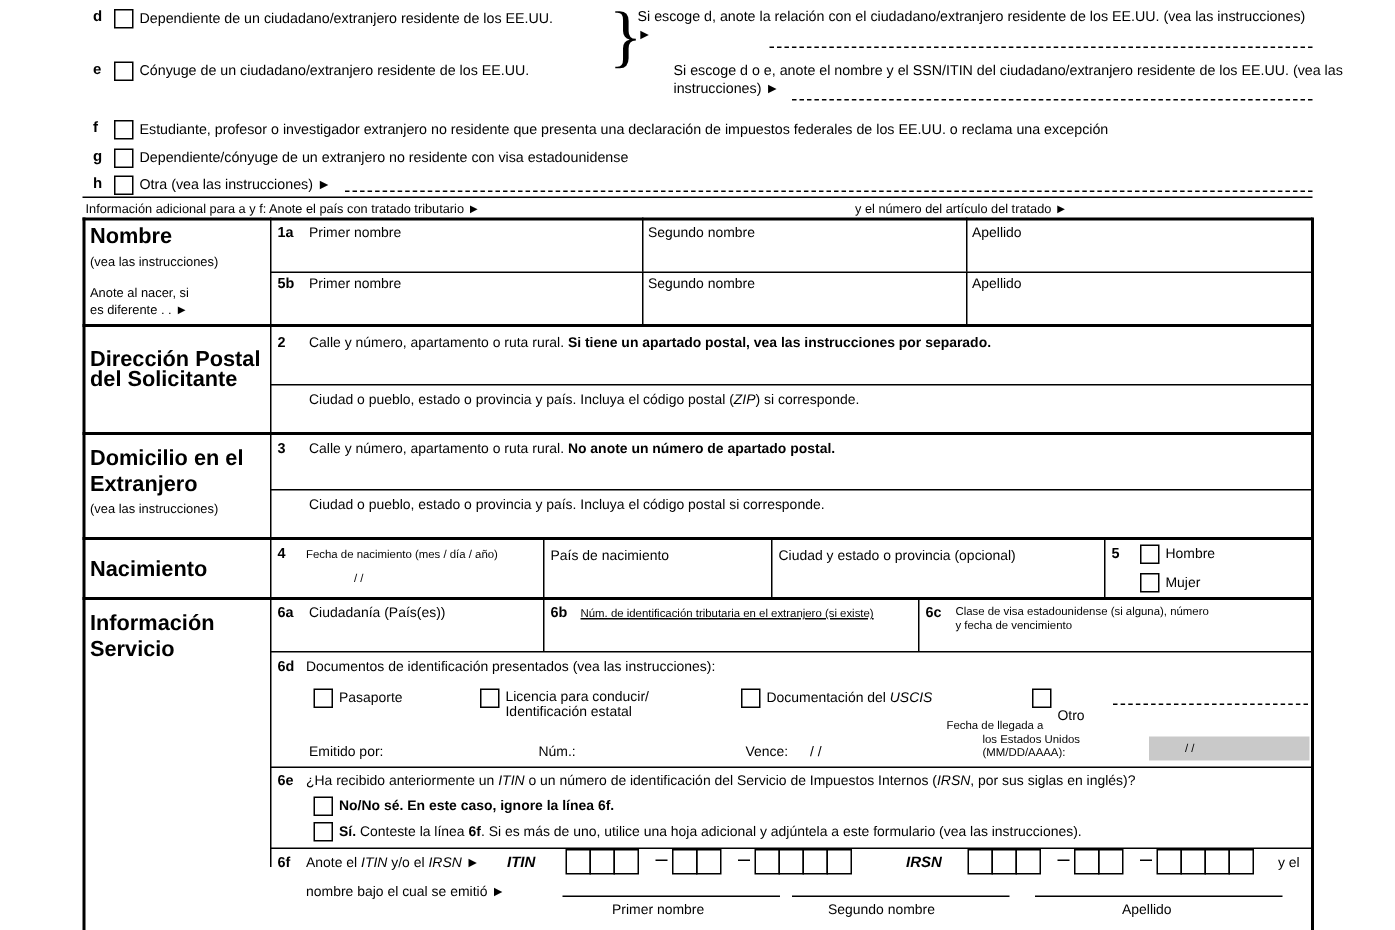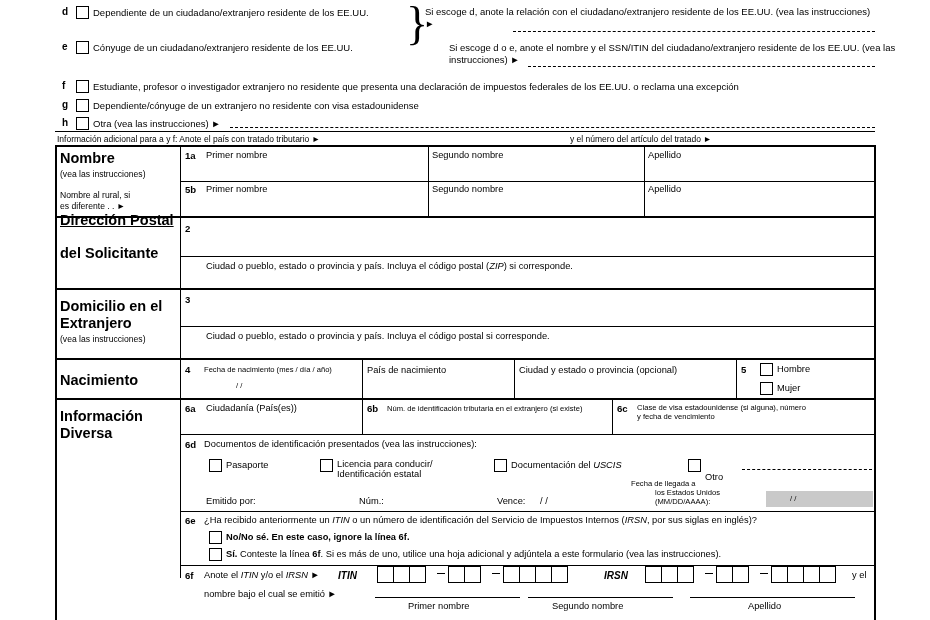--- a/index.html
+++ b/index.html
@@ -106,54 +106,60 @@
   <div class="abs sm" style="left:570px; top:134px;">y el número del artículo del tratado ►</div>
 
   <div class="abs hline2" style="left:55px; top:145px; width:820px; height:2px;"></div>
   <div class="abs vline2" style="left:55px; top:145px; width:2px; height:475px;"></div>
   <div class="abs vline2" style="left:874px; top:145px; width:2px; height:475px;"></div>
 
   <div class="abs vline" style="left:180px; top:145px; height:433px;"></div>
 
   <div class="abs sect-title" style="left:60px; top:150px;">Nombre</div>
   <div class="abs sect-sub" style="left:60px; top:169px;">(vea las instrucciones)</div>
-  <div class="abs sect-sub" style="left:60px; top:190px;">Nombre al rural, si</div>
+  <div class="abs sect-sub" style="left:60px; top:190px;">Anote al nacer, si</div>
   <div class="abs sect-sub" style="left:60px; top:201px;">es diferente    .  . ►</div>
 
   <div class="abs num" style="left:185px; top:150px;">1a</div>
   <div class="abs fieldlabel" style="left:206px; top:150px;">Primer nombre</div>
   <div class="abs fieldlabel" style="left:432px; top:150px;">Segundo nombre</div>
   <div class="abs fieldlabel" style="left:648px; top:150px;">Apellido</div>
   <div class="abs vline" style="left:428px; top:145px; height:36px;"></div>
   <div class="abs vline" style="left:644px; top:145px; height:36px;"></div>
   <div class="abs hline" style="left:180px; top:181px; width:695px;"></div>
 
   <div class="abs num" style="left:185px; top:184px;">5b</div>
   <div class="abs fieldlabel" style="left:206px; top:184px;">Primer nombre</div>
   <div class="abs fieldlabel" style="left:432px; top:184px;">Segundo nombre</div>
   <div class="abs fieldlabel" style="left:648px; top:184px;">Apellido</div>
   <div class="abs vline" style="left:428px; top:181px; height:35px;"></div>
   <div class="abs vline" style="left:644px; top:181px; height:35px;"></div>
   <div class="abs hline2" style="left:55px; top:216px; width:820px; height:2px;"></div>
 
-  <div class="abs sect-title" style="left:60px; top:212px;text-decoration:underline;">Dirección Postal</div>
+  <div class="abs sect-title" style="left:60px; top:232px;">Dirección Postal</div>
   <div class="abs sect-title" style="left:60px; top:245px;">del Solicitante</div>
 
   <div class="abs num" style="left:185px; top:223px;">2</div>
+  <div class="abs fieldlabel" style="left:206px; top:223px;">
+    <span>Calle y número, apartamento o ruta rural. </span><span class="bold">Si tiene un apartado postal, vea las instrucciones por separado.</span>
+  </div>
   <div class="abs hline" style="left:180px; top:256px; width:695px;"></div>
   <div class="abs fieldlabel" style="left:206px; top:261px;">
     <span>Ciudad o pueblo, estado o provincia y país. Incluya el código postal (</span><span class="ital">ZIP</span><span>) si corresponde.</span>
   </div>
   <div class="abs hline2" style="left:55px; top:288px; width:820px; height:2px;"></div>
 
   <div class="abs sect-title" style="left:60px; top:298px;">Domicilio en el</div>
   <div class="abs sect-title" style="left:60px; top:315px;">Extranjero</div>
   <div class="abs sect-sub" style="left:60px; top:334px;">(vea las instrucciones)</div>
 
   <div class="abs num" style="left:185px; top:294px;">3</div>
+  <div class="abs fieldlabel" style="left:206px; top:294px;">
+    <span>Calle y número, apartamento o ruta rural. </span><span class="bold">No anote un número de apartado postal.</span>
+  </div>
   <div class="abs hline" style="left:180px; top:326px; width:695px;"></div>
   <div class="abs fieldlabel" style="left:206px; top:331px;">Ciudad o pueblo, estado o provincia y país. Incluya el código postal si corresponde.</div>
   <div class="abs hline2" style="left:55px; top:358px; width:820px; height:2px;"></div>
 
   <div class="abs sect-title" style="left:60px; top:372px;">Nacimiento</div>
 
   <div class="abs num" style="left:185px; top:364px;">4</div>
   <div class="abs xs" style="left:204px; top:365px;">Fecha de nacimiento (mes / día / año)</div>
   <div class="abs xs" style="left:236px; top:381px;">/        /</div>
   <div class="abs vline" style="left:362px; top:360px; height:38px;"></div>
@@ -162,27 +168,27 @@
   <div class="abs fieldlabel" style="left:519px; top:365px;">Ciudad y estado o provincia (opcional)</div>
   <div class="abs vline" style="left:736px; top:360px; height:38px;"></div>
   <div class="abs num" style="left:741px; top:364px;">5</div>
   <div class="abs" style="left:760px; top:363px;"><span class="cb"></span></div>
   <div class="abs fieldlabel" style="left:777px; top:364px;">Hombre</div>
   <div class="abs" style="left:760px; top:382px;"><span class="cb"></span></div>
   <div class="abs fieldlabel" style="left:777px; top:383px;">Mujer</div>
   <div class="abs hline2" style="left:55px; top:398px; width:820px; height:2px;"></div>
 
   <div class="abs sect-title" style="left:60px; top:408px;">Información</div>
-  <div class="abs sect-title" style="left:60px; top:425px;">Diversa</div>
+  <div class="abs sect-title" style="left:60px; top:425px;">Servicio</div>
 
   <div class="abs num" style="left:185px; top:403px;">6a</div>
   <div class="abs fieldlabel" style="left:206px; top:403px;">Ciudadanía (País(es))</div>
   <div class="abs vline" style="left:362px; top:400px; height:34px;"></div>
   <div class="abs num" style="left:367px; top:403px;">6b</div>
-  <div class="abs xs" style="left:387px; top:404px;">Núm. de identificación tributaria en el extranjero (si existe)</div>
+  <div class="abs xs" style="left:387px; top:404px;text-decoration:underline;">Núm. de identificación tributaria en el extranjero (si existe)</div>
   <div class="abs vline" style="left:612px; top:400px; height:34px;"></div>
   <div class="abs num" style="left:617px; top:403px;">6c</div>
   <div class="abs xs" style="left:637px; top:403px;">Clase de visa estadounidense (si alguna), número</div>
   <div class="abs xs" style="left:637px; top:412px;">y fecha de vencimiento</div>
   <div class="abs hline" style="left:180px; top:434px; width:695px;"></div>
 
   <div class="abs num" style="left:185px; top:439px;">6d</div>
   <div class="abs fieldlabel" style="left:204px; top:439px;">Documentos de identificación presentados (vea las instrucciones):</div>
 
   <div class="abs" style="left:209px; top:459px;"><span class="cb"></span></div>

